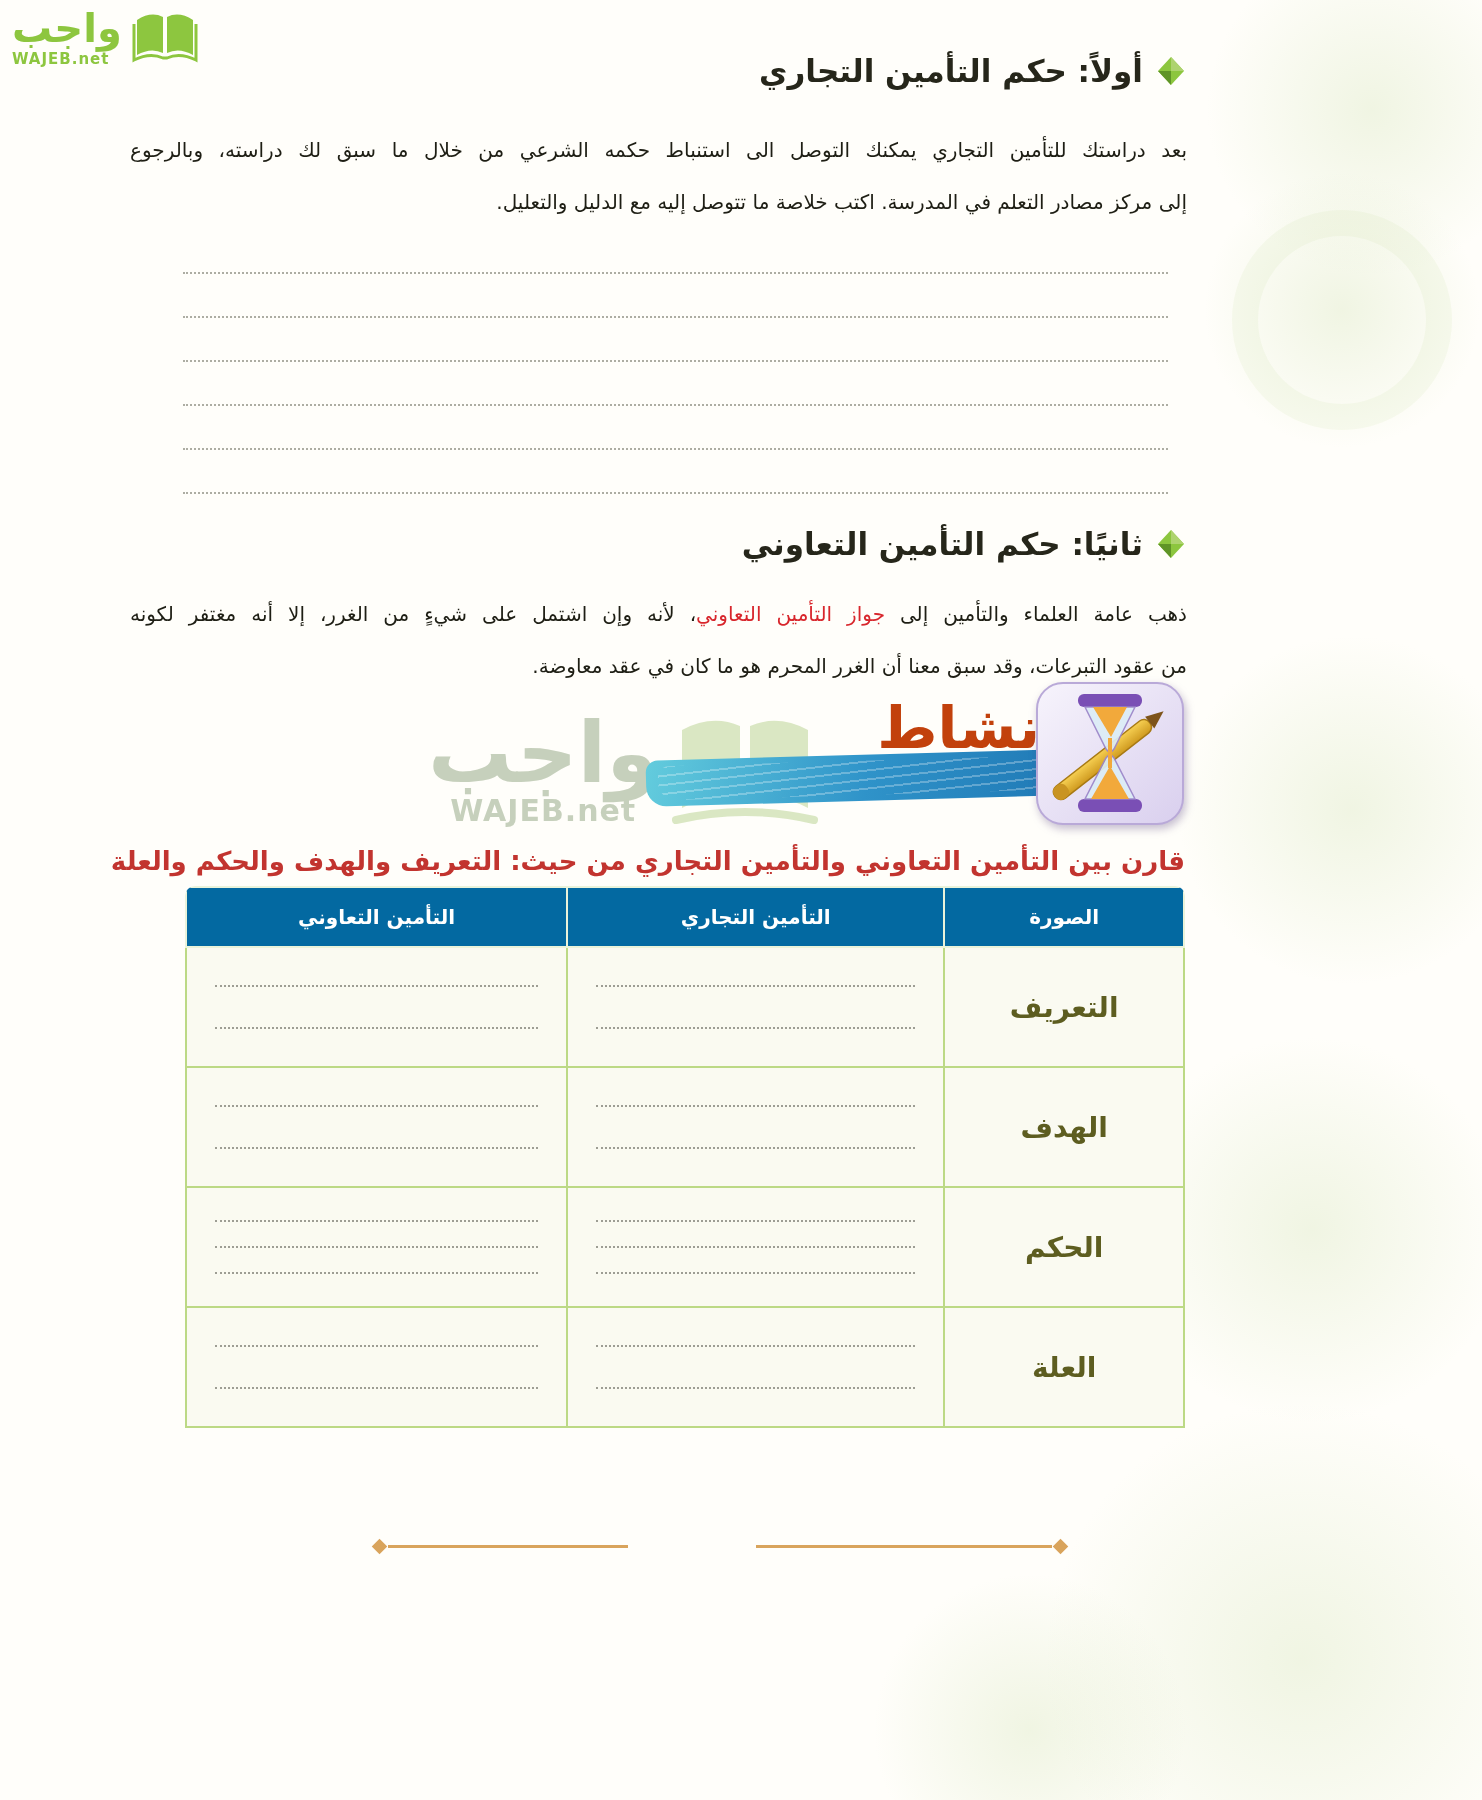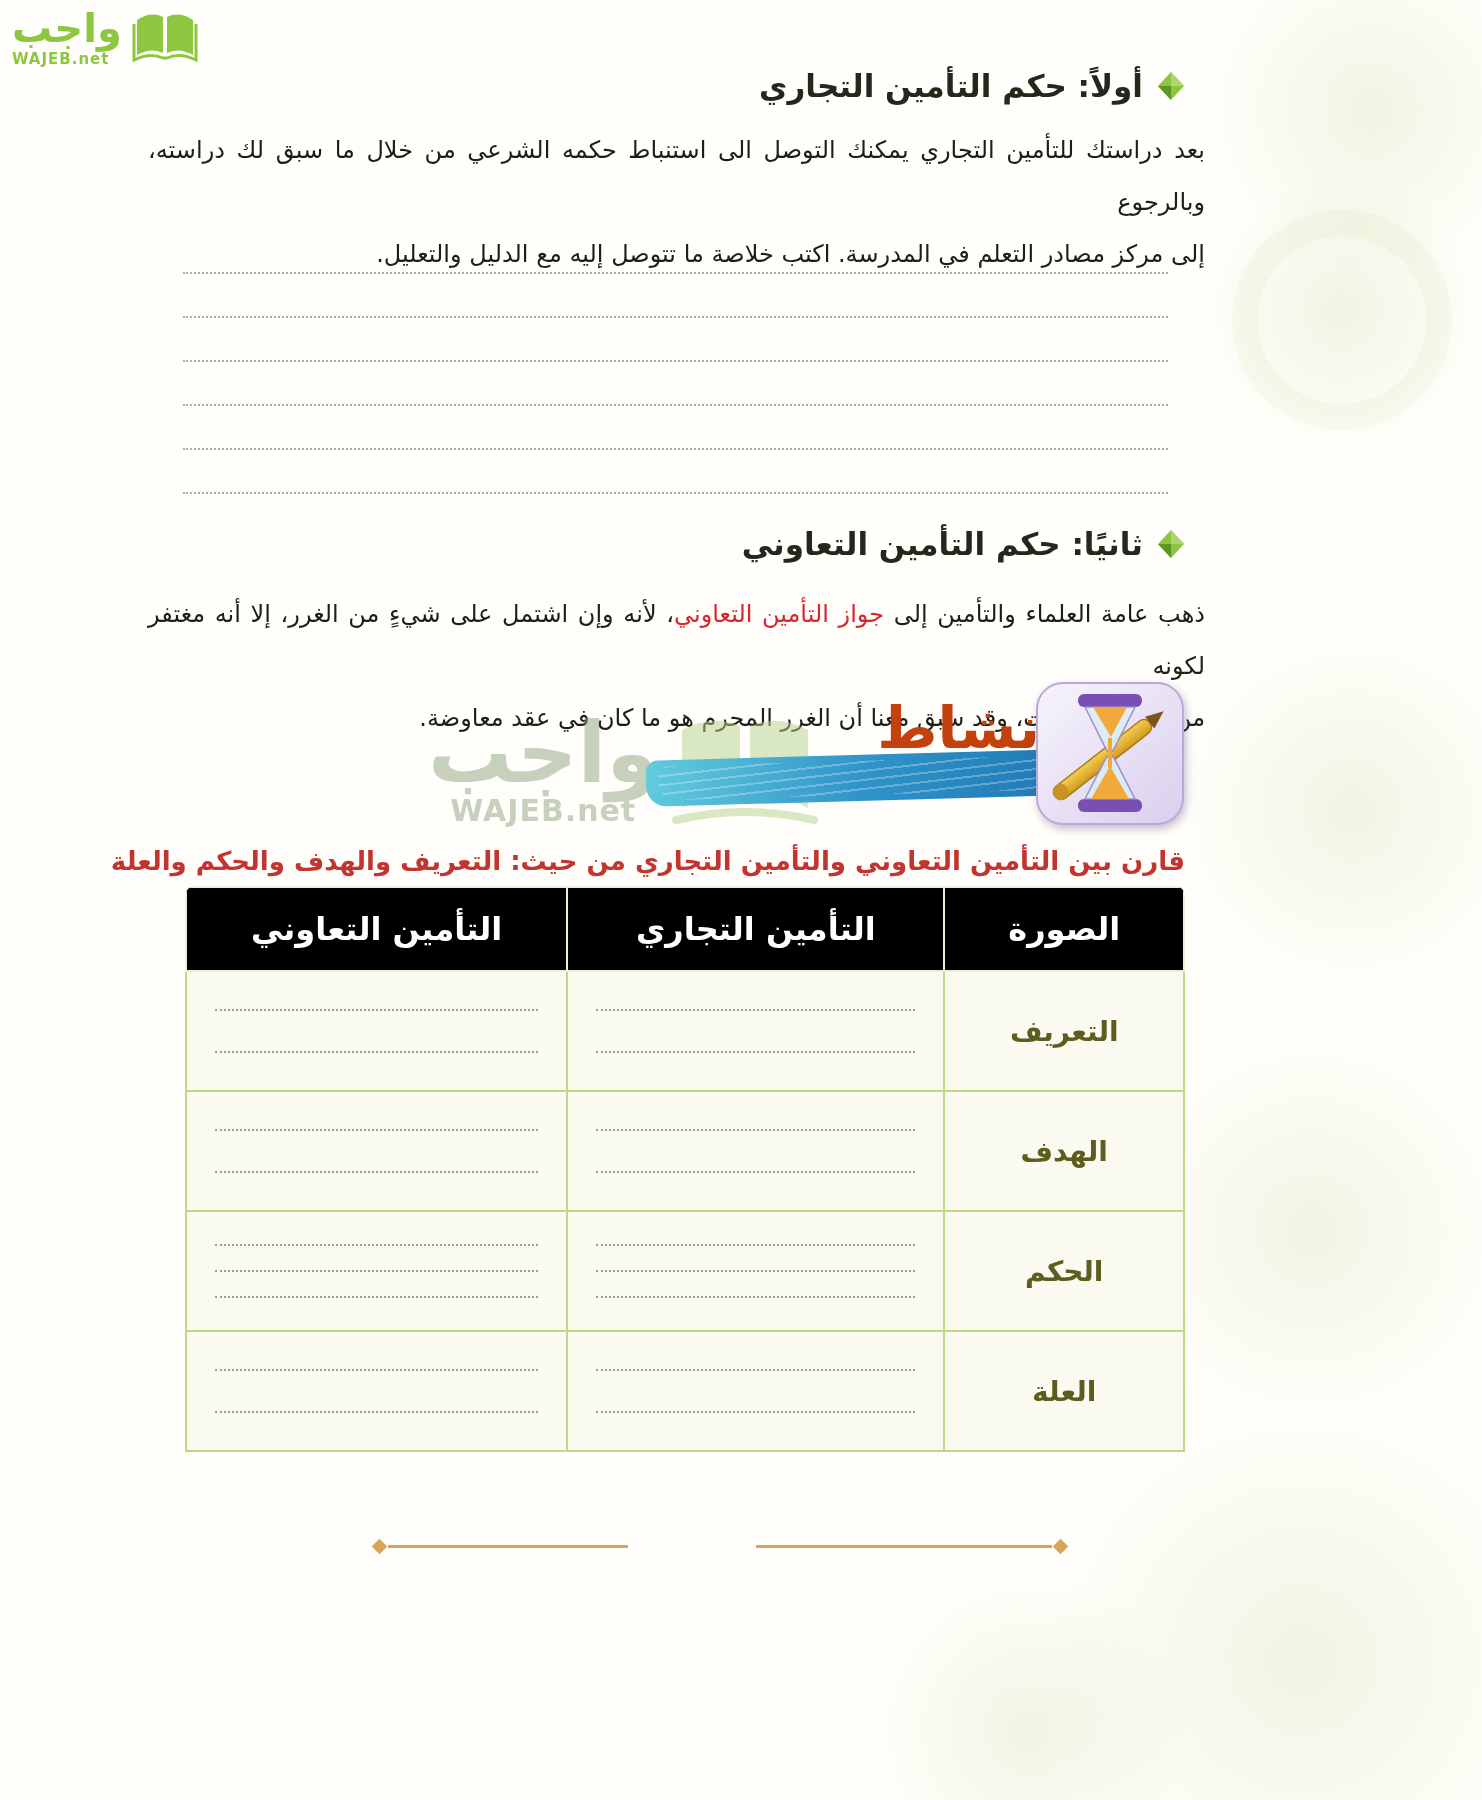--- a/index.html
+++ b/index.html
@@ -19,27 +19,27 @@
             border:26px solid rgba(197,218,160,0.12); pointer-events:none; }
 
   
   .logo { position:absolute; top:8px; left:12px; display:flex; gap:10px; align-items:flex-start; }
   .logo-ar { font-size:40px; font-weight:bold; color:#8dc63f; line-height:1; }
   .logo-en { font-size:15px; font-weight:bold; color:#8dc63f; letter-spacing:1px; margin-top:2px; }
   .logo-book svg { display:block; }
 
   
   .sec-heading { position:absolute; right:297px; display:flex; direction:rtl; align-items:center; gap:14px; }
-  .pos-h1 { top:68px;text-align:center; }
+  .pos-h1 { top:53px;text-align:center; }
   .pos-h2 { top:526px; }
   .sec-title { font-size:31px; font-weight:bold; color:#26261a; }
   .bullet svg { display:block; }
 
   
-  .para { position:absolute; left:148px; width:1057px; direction:rtl; font-size:24px;
+  .para { position:absolute; left:130px; width:1057px; direction:rtl; font-size:20px;
           line-height:52px; color:#1e1e14; }
   .pos-p1 { top:124px; }
   .pos-p2 { top:588px; }
   .jline { text-align:justify; text-align-last:justify; }
   .rline { text-align:right; }
   .red { color:#d8262c; }
 
   
   .dots { position:absolute; left:183px; width:985px; }
   .pos-d1 { top:230px; }
@@ -63,21 +63,21 @@
   .act-img { position:absolute; left:1034px; top:680px; z-index:4; }
   .act-img svg { display:block; filter:drop-shadow(2px 4px 4px rgba(90,70,130,0.35)); }
   .prompt { position:absolute; right:297px; top:846px; direction:rtl; font-size:26px;
             font-weight:bold; color:#c2342f; z-index:5; }
 
   
   .tbl-wrap { position:absolute; top:886px; left:185px; width:1000px;
               border-radius:10px 10px 0 0; overflow:hidden; }
   table { width:100%; border-collapse:collapse; }
   .c-sura { width:240px; } .c-mid { width:378px; } .c-left { width:382px; }
-  th { height:84px; background:#000000; color:#ffffff; font-size:32px; font-weight:bold;
+  th { height:60px; background:#0369a1; color:#ffffff; font-size:20px; font-weight:bold;
        border:2px solid #eaf3da; }
   td { height:120px; background:#fafaf1; border:2px solid #bcd985; vertical-align:middle; }
   td.lbl { font-size:28px; font-weight:bold; color:#5d5d20; text-align:center; }
   .cl { display:flex; flex-direction:column; justify-content:center; gap:40px;
         min-height:112px; padding:0 28px; }
   .cl.three { gap:24px; }
   .dl { border-bottom:2px dotted #9d9d94; height:0; }
 
   
   .fline { position:absolute; top:1545px; height:3px; background:#d9a45c; }

